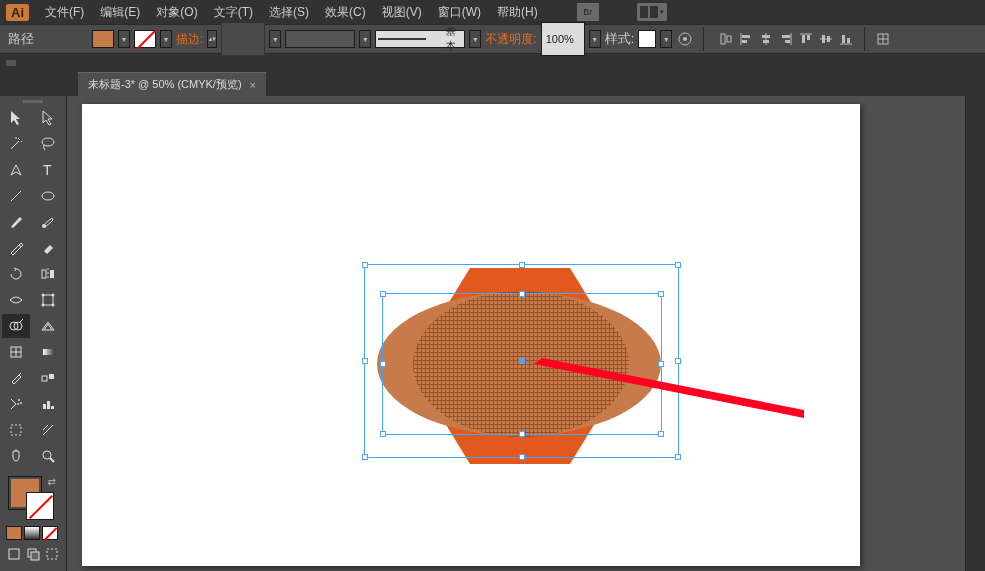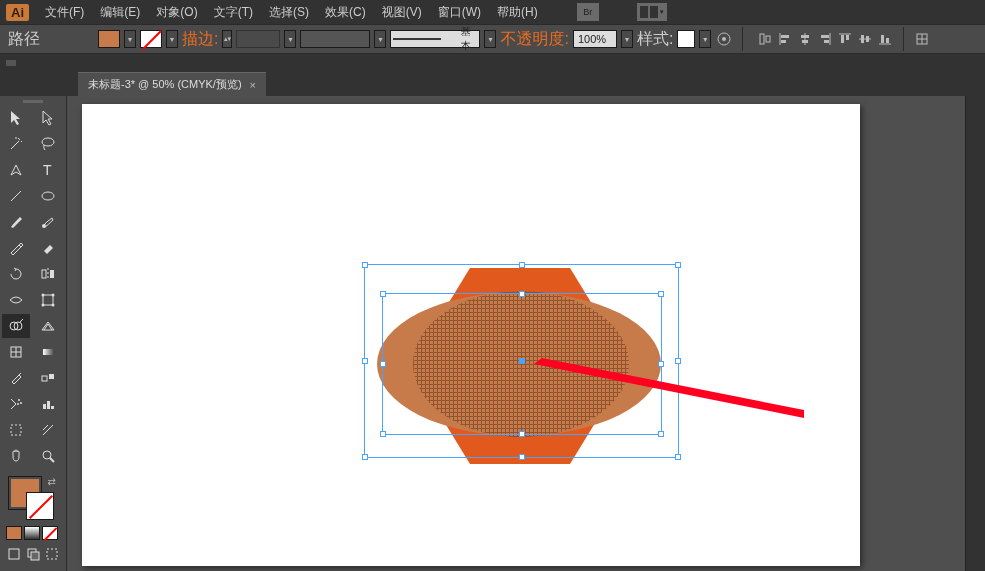--- a/index.html
+++ b/index.html
@@ -3,25 +3,25 @@
 <meta charset="utf-8">
 <style>
 *{margin:0;padding:0;box-sizing:border-box;font-family:"Microsoft YaHei",sans-serif;user-select:none}
 body{width:985px;height:571px;background:#323232;overflow:hidden;position:relative}
 .menubar{height:24px;background:#323232;display:flex;align-items:center;padding:0 6px;color:#ccc;font-size:12px;gap:0}
 .ai-logo{background:#c77a3a;color:#3a1c00;font-weight:bold;padding:1px 5px;border-radius:2px;font-size:13px;margin-right:8px}
 .menu-item{padding:3px 8px;cursor:default}
 .menu-spacer{flex:1}
 .menu-icon-box{width:22px;height:18px;background:#6a6a6a;margin:0 19px;display:flex;align-items:center;justify-content:center;font-size:9px;color:#222}
 .ctrlbar{height:30px;background:#4a4a4a;border-top:1px solid #2a2a2a;border-bottom:1px solid #2a2a2a;display:flex;align-items:center;padding:0 8px;color:#ccc;font-size:12px;gap:4px}
-.lbl{color:#ccc;font-size:16px}
-.lbl-orange{color:#ec6b1f;font-size:16px}
+.lbl{color:#ccc;font-size:13px}
+.lbl-orange{color:#ec6b1f;font-size:12px}
 .swatch{width:22px;height:18px;border:1px solid #1a1a1a}
 .drop{width:12px;height:18px;background:#4a4a4a;border:1px solid #1a1a1a;display:flex;align-items:center;justify-content:center;font-size:8px;color:#bbb;cursor:pointer}
-.input-field{height:18px;background:#ddd;border:1px solid #1a1a1a;color:#222;font-size:11px;padding:0 4px;display:flex;align-items:center}
+.input-field{height:18px;background:#ddd;border:1px solid #1a1a1a;color:#222;font-size:11px;padding:16px 4px;display:flex;align-items:center}
 .stroke-preview{width:70px;height:18px;background:#555;border:1px solid #1a1a1a}
 .brush-preview{width:90px;height:18px;background:#ddd;border:1px solid #1a1a1a;display:flex;align-items:center;justify-content:center}
 .ctrl-icon{width:18px;height:18px;display:flex;align-items:center;justify-content:center;color:#bbb;cursor:pointer}
 .sep{width:1px;height:24px;background:#2a2a2a;margin:0 5px}
 .align-grp{display:flex;gap:2px;margin-left:4px}
 .align-btn{width:18px;height:18px;display:flex;align-items:center;justify-content:center;color:#bbb;cursor:pointer}
 .subheader{height:18px;background:#323232;display:flex;align-items:center;padding-left:6px}
 .tiny-handle{width:10px;height:6px;background:#555}
 .tabbar{height:24px;background:#323232;display:flex;align-items:flex-end;padding-left:78px}
 .filetab{background:#4f4f4f;color:#ddd;font-size:11px;padding:4px 10px 4px 10px;display:flex;align-items:center;gap:8px;border-top:1px solid #666}

